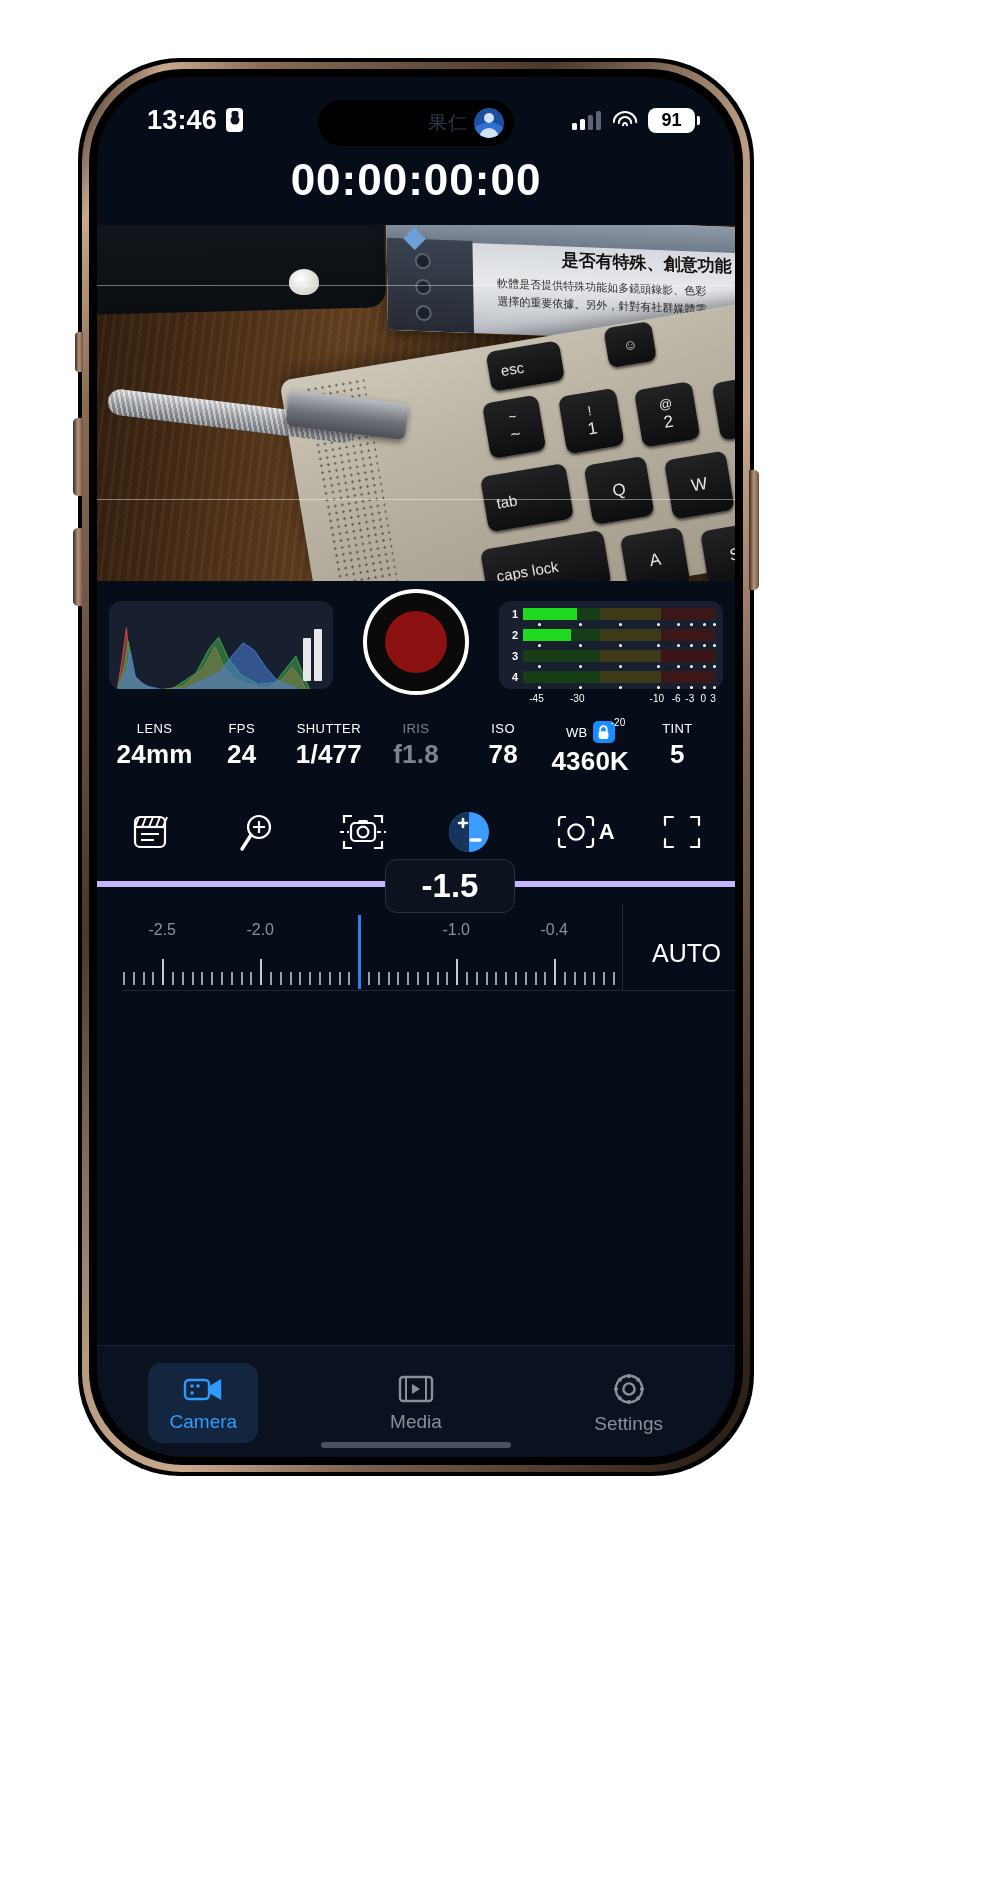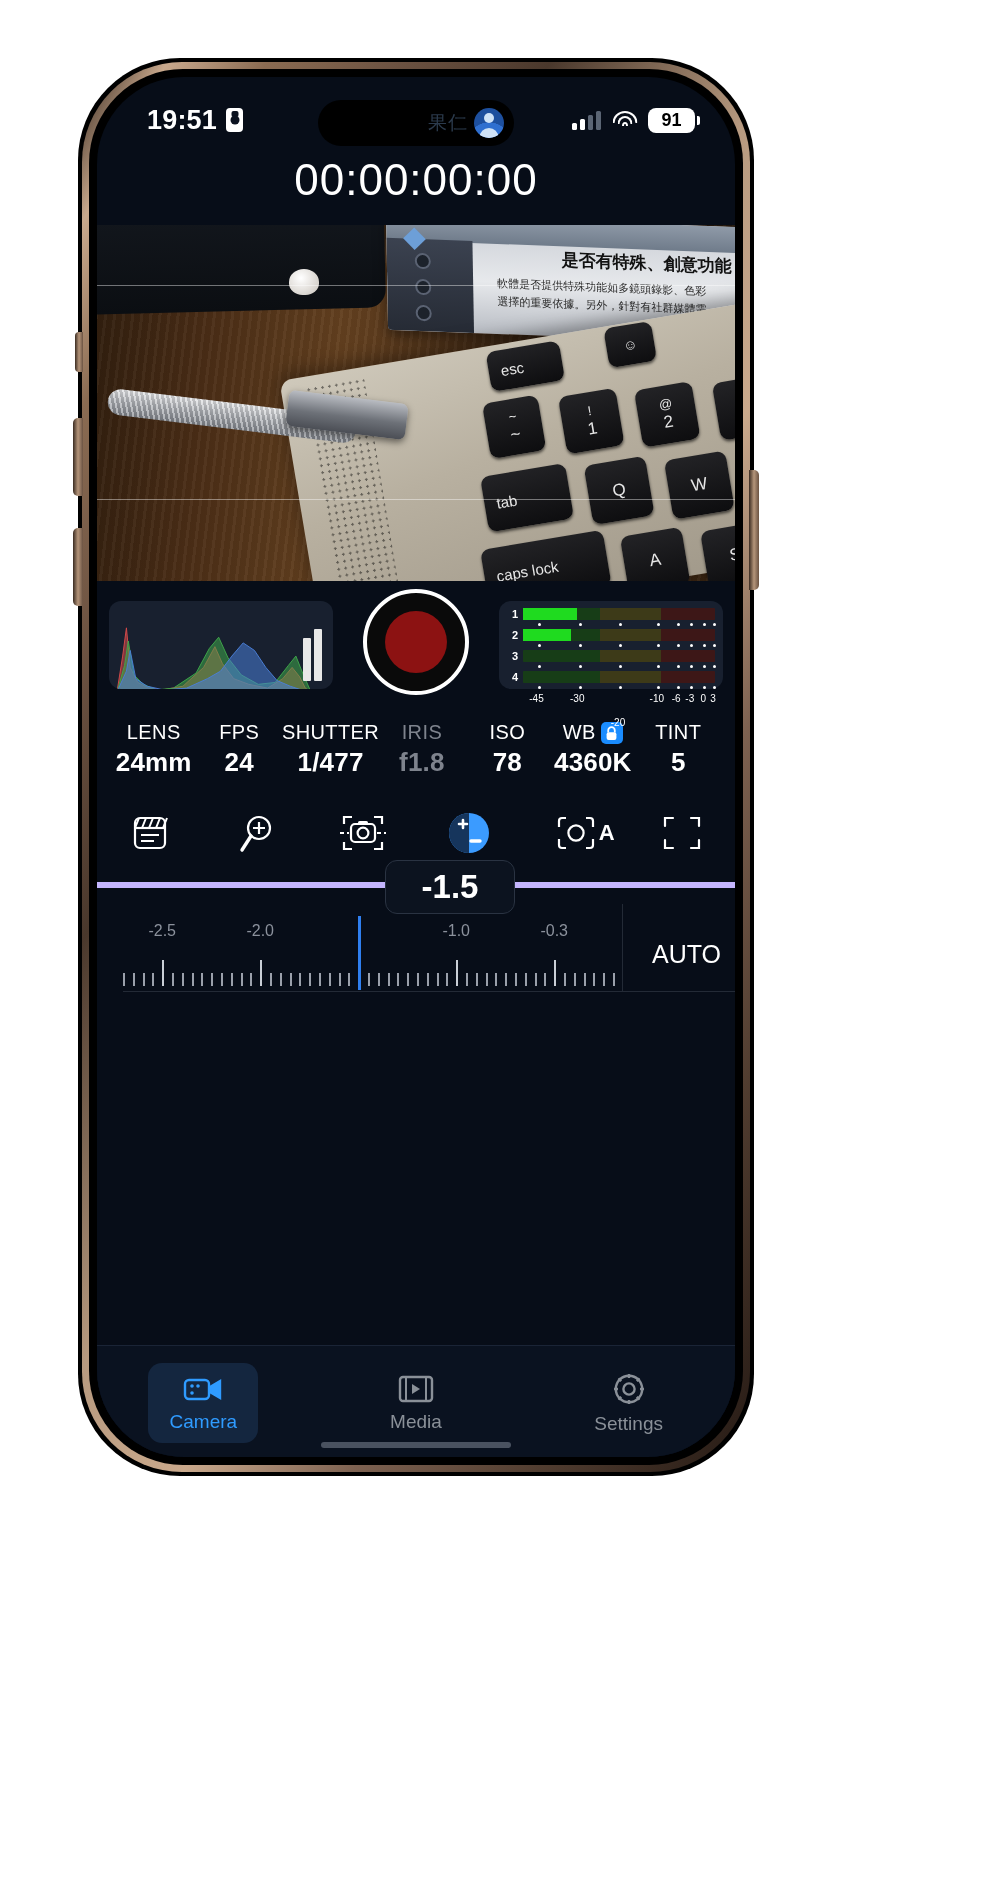--- a/index.html
+++ b/index.html
@@ -84,21 +84,21 @@
     width:30px;height:30px;border-radius:50%;
     background: radial-gradient(circle at 50% 120%, #2f6fd0 0 55%, #1d4f9e 56% 100%);
     position:relative; overflow:hidden;
   }
   .island-av::before{content:"";position:absolute;left:50%;top:5px;transform:translateX(-50%);width:10px;height:10px;border-radius:50%;background:#cfe2f7;}
   .island-av::after{content:"";position:absolute;left:50%;bottom:-2px;transform:translateX(-50%);width:19px;height:12px;border-radius:10px 10px 0 0;background:#cfe2f7;}
 
   
   .timecode {
     position:absolute; left:0; top:78px; width:638px; text-align:center;
-    color:#fff; font-size:44px; font-weight:normal; letter-spacing:1px;
+    color:#fff; font-size:44px; font-weight:bold; letter-spacing:1px;
   }
 
   
   .viewfinder {
     position:absolute; left:0; top:148px; width:638px; height:356px; overflow:hidden;
     background:#241508;
   }
   .vf-desk {
     position:absolute; inset:0;
     background:
@@ -218,21 +218,21 @@
   .a-ticks i { position:absolute; top:1px; width:3px;height:3px;border-radius:50%;background:#fff; }
   .a-scale { display:flex; margin-left:14px; margin-top:1px; position:relative; height:14px; }
   .a-scale span { position:absolute; font-size:10px; color:#fff; transform:translateX(-50%); }
 
   
   .meta {
     display:flex; justify-content:space-between; align-items:flex-start;
     padding: 18px 14px 0 14px;
   }
   .meta-col { text-align:center; flex:1; }
-  .meta-lbl { font-size:20px; color:#fff; letter-spacing:.4px; display:flex; align-items:flex-end; justify-content:center; gap:5px; }
+  .meta-lbl { font-size:13px; color:#fff; letter-spacing:.4px; display:flex; align-items:center; justify-content:center; gap:5px; }
   .meta-val { font-size:26px; color:#fff; font-weight:bold; margin-top:3px; letter-spacing:.2px; }
   .meta-col.dim .meta-lbl, .meta-col.dim .meta-val { color:#7e838d; }
   .lock-badge {
     width:22px;height:22px;border-radius:5px;background:#1a8cff;
     display:inline-flex;align-items:center;justify-content:center;
   }
   .lock-badge svg { display:block; }
 
   
   .toolbar { display:flex; justify-content:space-between; align-items:center; padding:28px 22px 0 22px; }
@@ -367,21 +367,21 @@
 
       <div class="vf-cable"></div>
       <div class="vf-plug"></div>
 
       <div class="vf-line top"></div>
       <div class="vf-line bot"></div>
     </div>
 
     <div class="statusbar">
       <div class="sb-left">
-        <span class="sb-time">19:51</span>
+        <span class="sb-time">13:46</span>
         <span class="sb-rec-ind"></span>
       </div>
       <div class="sb-right">
         <span class="cell-bars">
             <i></i>
             <i></i>
             <i></i>
             <i></i>
           </span>
         <span class="wifi-ico">
@@ -600,21 +600,21 @@
         </div>
       </div>
 
       <div class="expo">
         <div class="expo-bubble">-1.5</div>
         <div class="expo-track">
           <div id="expo-labels">
               <span class="expo-lbl" style="left: 8%;">-2.5</span>
               <span class="expo-lbl" style="left: 28%;">-2.0</span>
               <span class="expo-lbl" style="left: 68%;">-1.0</span>
-              <span class="expo-lbl" style="left: 88%;">-0.3</span>
+              <span class="expo-lbl" style="left: 88%;">-0.4</span>
             </div>
           <div class="expo-ticks" id="expo-ticks">
               <i class="min" style="left: 0%;"></i>
               <i class="min" style="left: 2%;"></i>
               <i class="min" style="left: 4%;"></i>
               <i class="min" style="left: 6%;"></i>
               <i class="maj" style="left: 8%;"></i>
               <i class="min" style="left: 10%;"></i>
               <i class="min" style="left: 12%;"></i>
               <i class="min" style="left: 14%;"></i>

